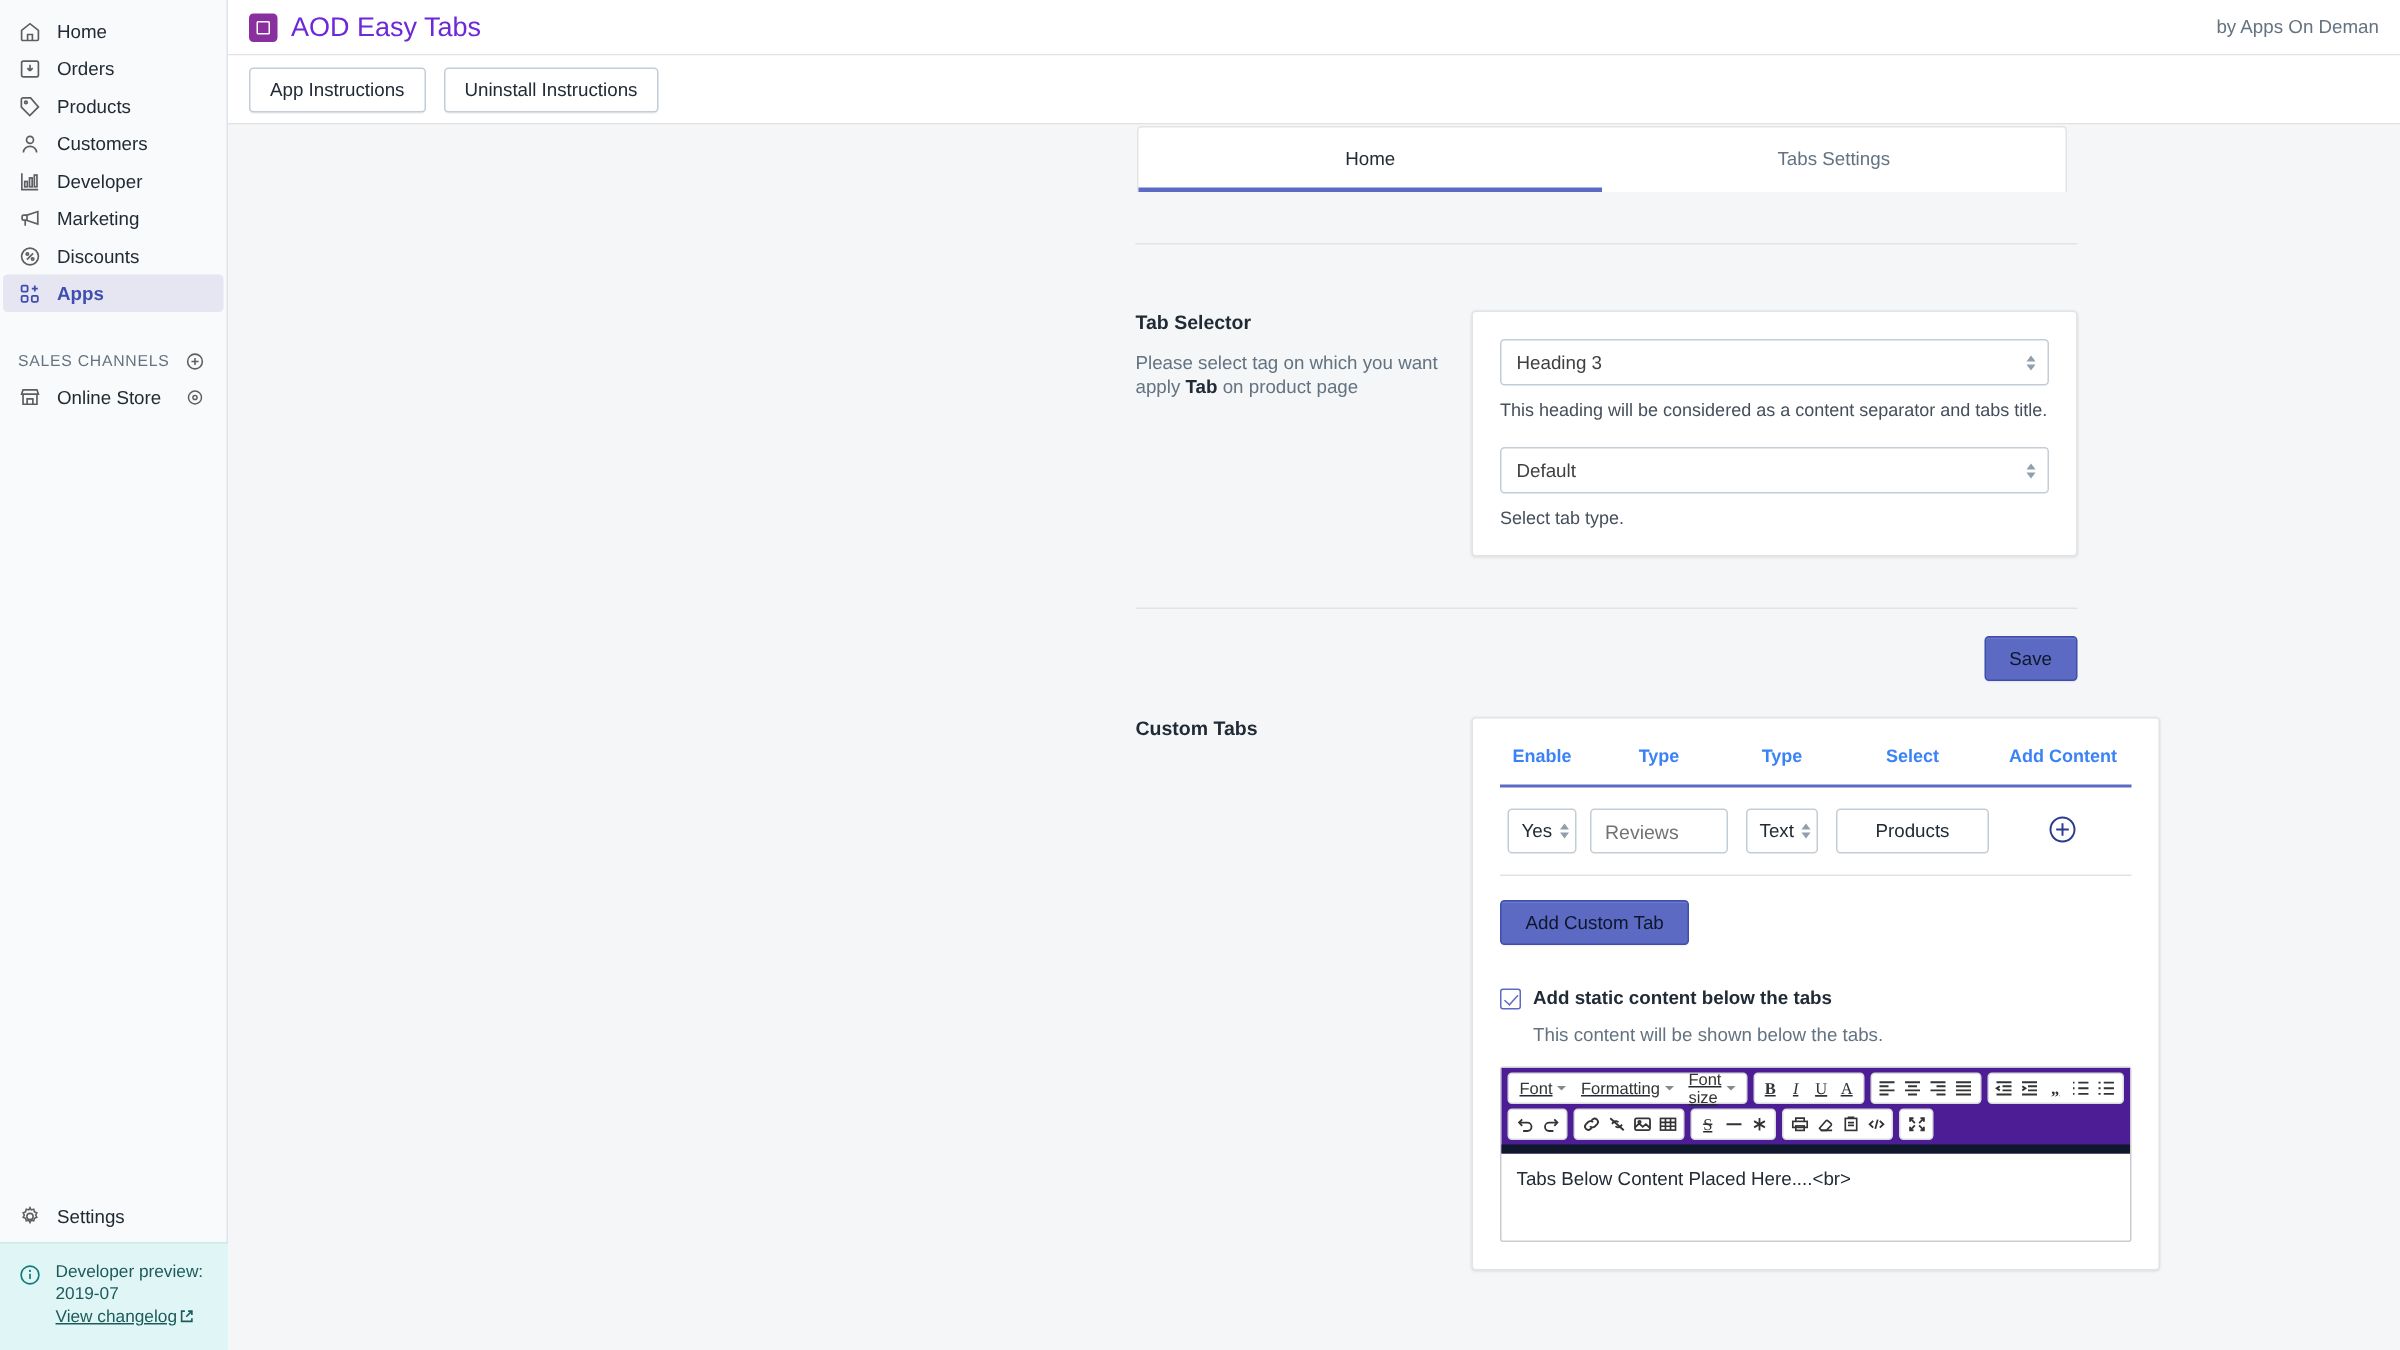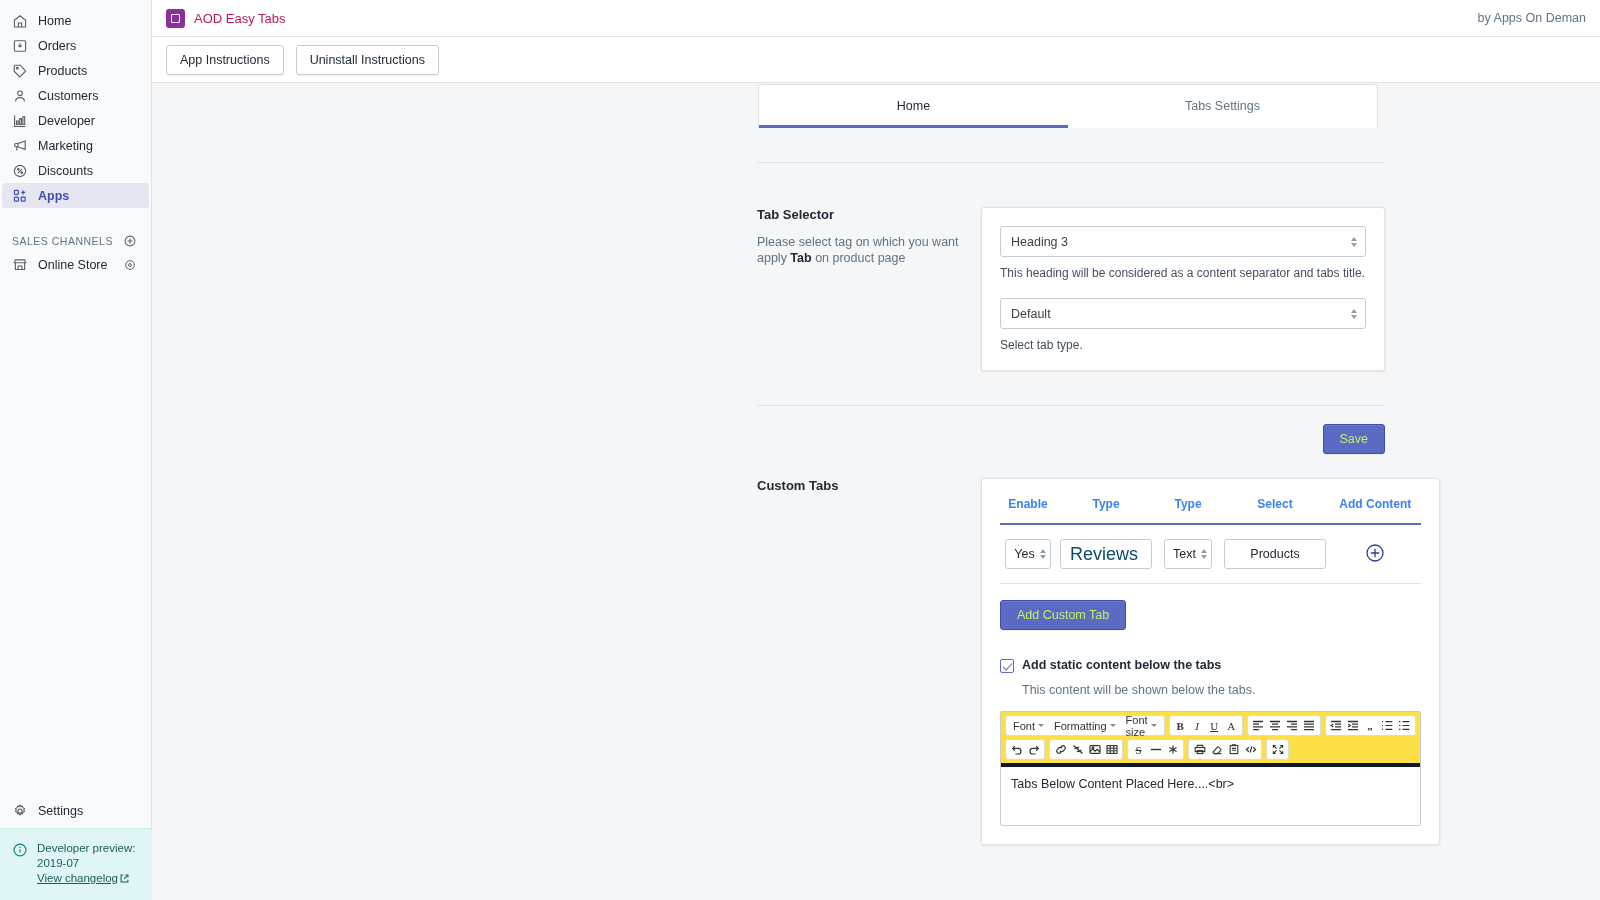--- a/index.html
+++ b/index.html
@@ -65,21 +65,21 @@
   .topbar {
     height: 37px; background: #fff; border-bottom: 1px solid #e1e3e5;
     display: flex; align-items: center; padding: 0 14px;
   }
   .app-logo {
     width: 19px; height: 19px; border-radius: 3px;
     background: #8a2f9e; display: flex; align-items: center; justify-content: center;
     flex: 0 0 19px; margin-right: 9px;
   }
   .app-logo .glyph { width: 9px; height: 9px; border: 1.6px solid #fff; border-radius: 1px; }
-  .app-title { font-size: 13px; color: #be185d; }
+  .app-title { font-size: 18px; color: #6d28d9; }
   .byline { margin-left: auto; font-size: 12.5px; color: #637381; white-space: nowrap; }
 
   .actionbar {
     height: 46px; background: #fff; border-bottom: 1px solid #e1e3e5;
     display: flex; align-items: center; gap: 12px; padding: 0 14px;
   }
   .btn-plain {
     background: #fff; border: 1px solid #c4cdd5; border-radius: 3px;
     padding: 7px 13px; font-size: 12.5px; color: #212b36; cursor: pointer;
     font-family: inherit;
@@ -141,36 +141,36 @@
     border-left: 3px solid transparent; border-right: 3px solid transparent;
   }
   .stepper i.up { border-bottom: 4px solid #919eab; }
   .stepper i.dn { border-top: 4px solid #919eab; }
   .help { font-size: 12px; color: #454f5b; margin: 9px 0 0; }
 
   
   .save-wrap { display: flex; justify-content: flex-end; margin-top: 18px; }
   .btn-primary {
     background: #5c6ac4; border: 1px solid #3f4eae; border-radius: 3px;
-    color: #bef264; font-size: 12.5px; padding: 7px 16px; cursor: pointer;
+    color: #0f172a; font-size: 12.5px; padding: 7px 16px; cursor: pointer;
     font-family: inherit;
     box-shadow: inset 0 1px 0 rgba(255,255,255,.1), 0 1px 0 rgba(22,29,37,.05);
   }
 
   
   table.ctabs { width: 100%; border-collapse: collapse; }
   table.ctabs th {
     font-size: 12px; font-weight: 700; color: #3b82f6;
     padding: 0 0 12px; text-align: center;
     border-bottom: 2px solid #5c6ac4;
   }
   table.ctabs td { padding: 14px 4px; border-bottom: 1px solid #e1e3e5; text-align: center; }
   .in-text {
     width: 100%; height: 30px; border: 1px solid #c4cdd5; border-radius: 3px;
-    padding: 6px 9px; font-size: 18px; color: #0c4a6e; font-family: inherit;
+    padding: 6px 9px; font-size: 13px; color: #737373; font-family: inherit;
     background: #fff;
   }
   .sel-sm {
     height: 30px; border: 1px solid #c4cdd5; border-radius: 3px; background: #fff;
     display: inline-flex; align-items: center; padding: 0 15px 0 8px;
     font-size: 12.5px; position: relative; cursor: pointer; white-space: nowrap;
   }
   .sel-sm .stepper { right: 4px; }
   .btn-products {
     width: 100%; height: 30px; background: #fff; border: 1px solid #c4cdd5;
@@ -192,21 +192,21 @@
   .chk:after {
     content: ""; position: absolute; left: 4px; top: 1px;
     width: 4px; height: 8px; border: solid #5c6ac4;
     border-width: 0 1.6px 1.6px 0; transform: rotate(42deg);
   }
   .chk-label { font-size: 12.5px; font-weight: 700; color: #212b36; }
   .chk-sub { font-size: 12.5px; color: #637381; margin: 10px 0 0 22px; }
 
   
   .editor { margin-top: 14px; border: 1px solid #c9ccd0; border-radius: 2px; background: #fff; }
-  .ed-toolbar { background: #fde047; border-bottom: 4px solid #0f172a; padding: 3px 4px; }
+  .ed-toolbar { background: #4c1d95; border-bottom: 6px solid #0f172a; padding: 3px 4px; text-decoration: underline; }
   .ed-rowline { display: flex; align-items: center; gap: 4px; flex-wrap: nowrap; }
   .ed-grp {
     display: flex; align-items: center;
     background: #fff; border: 1px solid #d9dbdd; border-radius: 3px;
     padding: 1px 2px;
   }
   .ed-btn {
     min-width: 17px; height: 17px; display: flex; align-items: center; justify-content: center;
     font-size: 11px; color: #333; cursor: pointer; padding: 0 2px;
     font-family: "Liberation Serif", serif;

